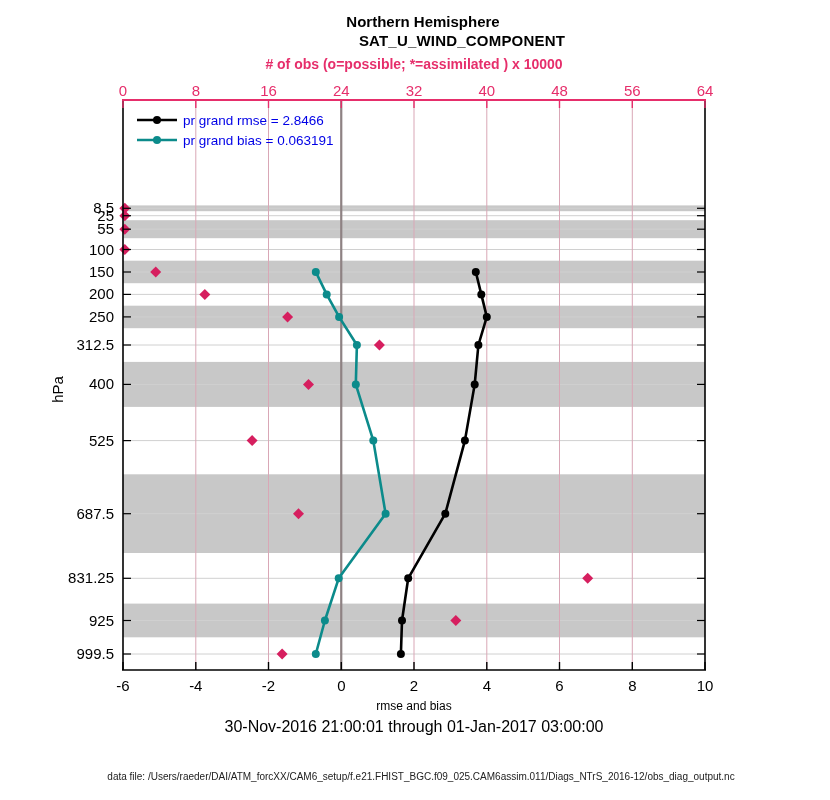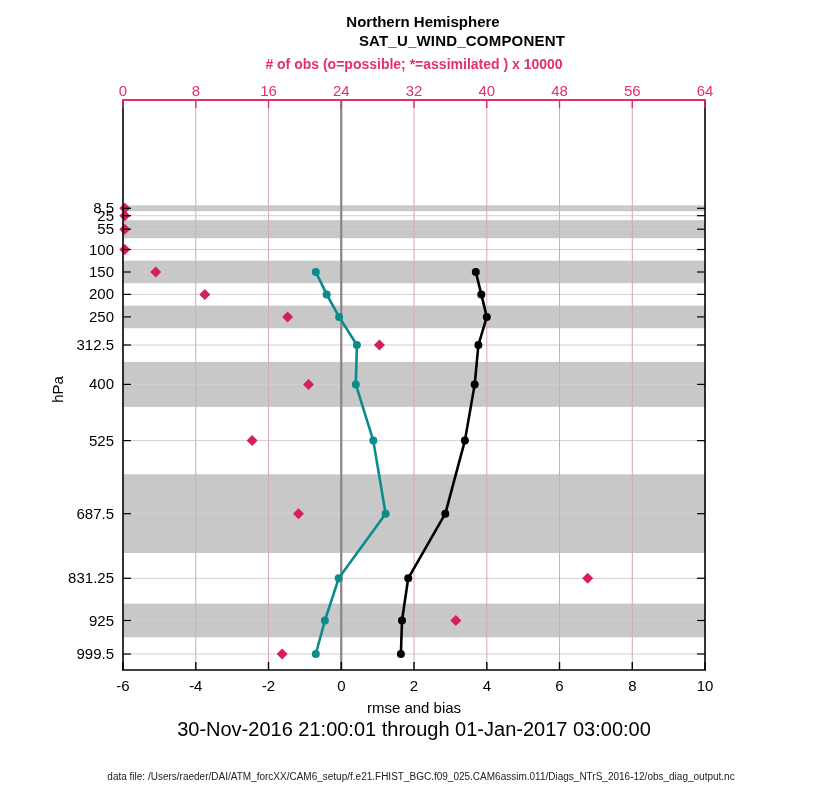--- a/index.html
+++ b/index.html
@@ -3,22 +3,22 @@
 <meta charset="utf-8">
 <style>
   html,body{margin:0;padding:0;background:#fff;}
   .stage{position:relative;width:830px;height:800px;background:#fff;overflow:hidden;
          font-family:"Liberation Sans",sans-serif;color:#000;}
   svg.chart{position:absolute;left:0;top:0;}
   .ctext{position:absolute;left:0;width:828px;text-align:center;}
   .title1{top:13px;font-size:15px;font-weight:bold;padding-left:9px;}
   .title2{top:32px;font-size:15px;font-weight:bold;letter-spacing:0.2px;margin-left:48px;}
   .obslabel{top:56px;font-size:14px;}
-  .xlab{top:699px;font-size:15px;}
-  .date{top:718px;font-size:20px;}
+  .xlab{top:699px;font-size:12px;}
+  .date{top:718px;font-size:16px;}
   .file{top:771px;font-size:10px;color:#222;padding-left:7px;}
   .ylab{position:absolute;left:25px;top:381px;width:64px;text-align:center;font-size:15px;
         transform:rotate(-90deg);}
   .legend{position:absolute;left:136px;top:110px;}
   .lrow{display:flex;align-items:center;height:20px;}
   .ltext{font-size:13.5px;margin-left:5px;}
   .lsw{display:block;}
 </style>
 </head>
 <body>
@@ -172,19 +172,35 @@
       <text x="114" y="625.5" text-anchor="end" font-size="15" fill="#000" font-family="&quot;Liberation Sans&quot;,sans-serif">925</text>
       <line x1="123" x2="131" y1="654.0" y2="654.0" stroke="#000" stroke-width="1.2"></line>
       <line x1="705" x2="697" y1="654.0" y2="654.0" stroke="#000" stroke-width="1.2"></line>
       <text x="114" y="659.0" text-anchor="end" font-size="15" fill="#000" font-family="&quot;Liberation Sans&quot;,sans-serif">999.5</text>
     </svg>
 
   <div class="ctext title1">Northern Hemisphere</div>
   <div class="ctext title2">SAT_U_WIND_COMPONENT</div>
   <div class="ctext obslabel" id="obslabel" style="color: rgb(230, 46, 107); font-weight: bold;"># of obs (o=possible; *=assimilated ) x 10000</div>
 
+  <div class="legend">
+    <div class="lrow">
+      <svg class="lsw" width="42" height="12">
+        <line class="sw-line-0" x1="1" y1="6" x2="41" y2="6" stroke-width="2.6" stroke="#000000"></line>
+        <circle class="sw-dot-0" cx="21" cy="6" r="4" fill="#000000"></circle>
+      </svg>
+      <span class="ltext" style="color: rgb(0, 0, 230);">pr grand rmse = 2.8466</span>
+    </div>
+    <div class="lrow">
+      <svg class="lsw" width="42" height="12">
+        <line class="sw-line-1" x1="1" y1="6" x2="41" y2="6" stroke-width="2.6" stroke="#0c8b8b"></line>
+        <circle class="sw-dot-1" cx="21" cy="6" r="4" fill="#0c8b8b"></circle>
+      </svg>
+      <span class="ltext" style="color: rgb(0, 0, 230);">pr grand bias = 0.063191</span>
+    </div>
+  </div>
 
   <div class="ylab">hPa</div>
   <div class="ctext xlab">rmse and bias</div>
   <div class="ctext date">30-Nov-2016 21:00:01 through 01-Jan-2017 03:00:00</div>
   <div class="ctext file">data file: /Users/raeder/DAI/ATM_forcXX/CAM6_setup/f.e21.FHIST_BGC.f09_025.CAM6assim.011/Diags_NTrS_2016-12/obs_diag_output.nc</div>
 
 </div>
 
 </body></html>

